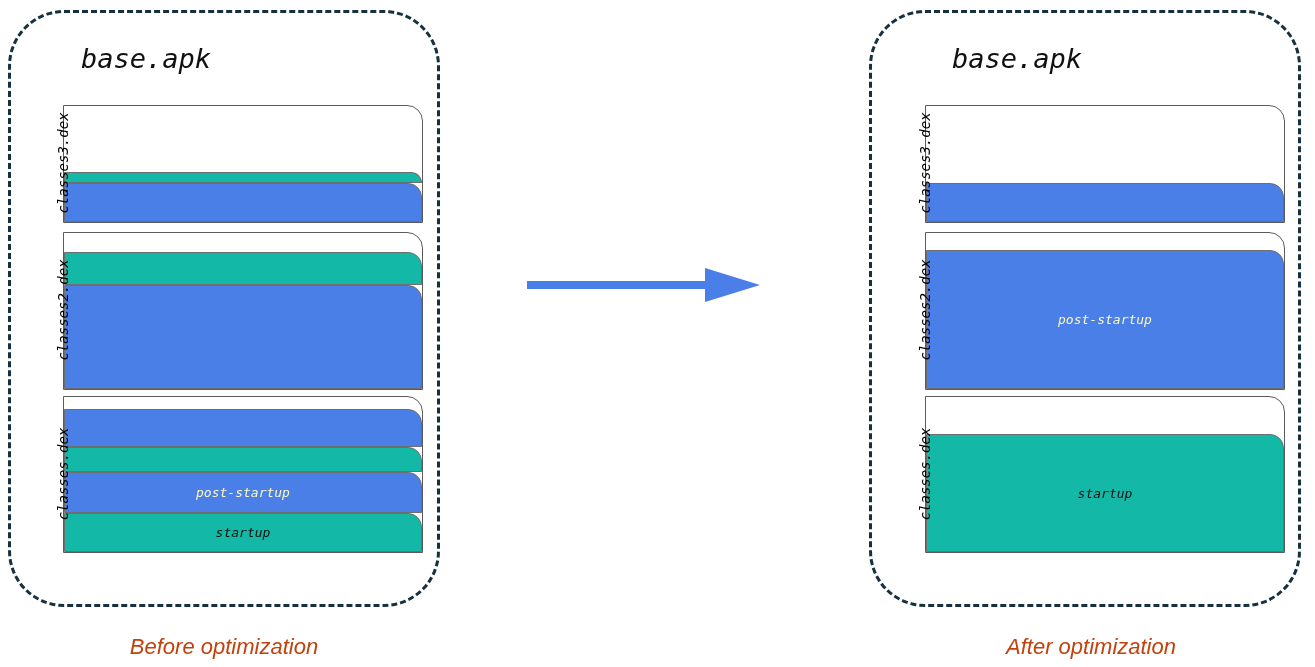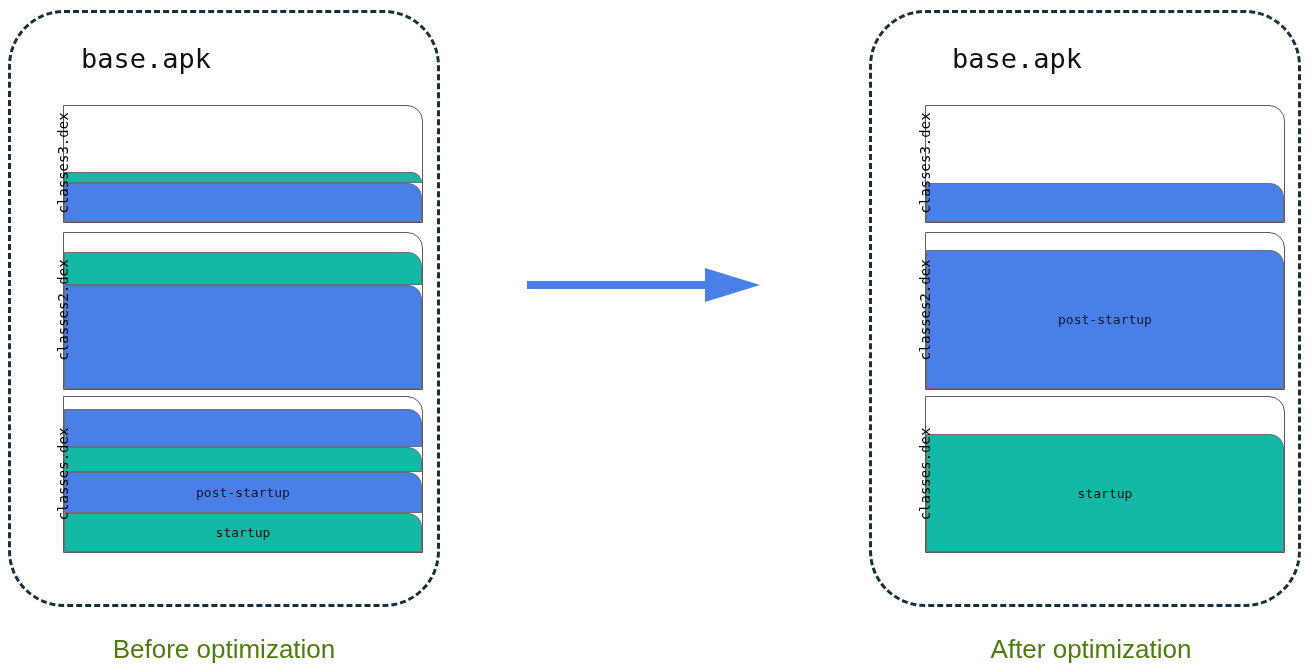--- a/index.html
+++ b/index.html
@@ -13,20 +13,21 @@
     height: 667px;
     font-family: "Liberation Sans", sans-serif;
     overflow: hidden;
     position: relative;
   }
   .stage {
     position: absolute;
     inset: 0;
     width: 1315px;
     height: 542px;
+    font-style: italic;
   }
 
   
   .apk-panel {
     position: absolute;
     border: 3px dashed #16303f;
     border-radius: 56px;
     box-sizing: border-box;
     background: transparent;
   }
@@ -73,39 +74,39 @@
     box-sizing: border-box;
     border: 1.5px solid #6e6e6e;
     border-top-right-radius: 14px;
     display: flex;
     align-items: center;
     justify-content: center;
     font-family: "DejaVu Sans Mono", "Liberation Mono", monospace;
     font-size: 13px;
     overflow: hidden;
   }
-  .band.blue  { background: #4a7fe8; color: #0f172a; }
+  .band.blue  { background: #4a7fe8; color: #fef9c3; }
   .band.green { background: #14b8a6; color: #101010; }
 
   
   .arrow-wrap {
     position: absolute;
     left: 525px;
     top: 262px;
     width: 240px;
     height: 46px;
   }
   .arrow-wrap svg { display: block; }
 
   
   .caption {
     position: absolute;
     font-family: "Liberation Sans", sans-serif;
-    font-size: 26px;
-    color: #4d7c0f;
+    font-size: 22px;
+    color: #c2410c;
     white-space: nowrap;
     text-align: center;
   }
   #caption-before { left: 8px;  top: 634px; width: 432px; }
   #caption-after  { left: 875px; top: 634px; width: 432px; }
 </style>
 </head>
 <body>
 
 <div class="stage">

